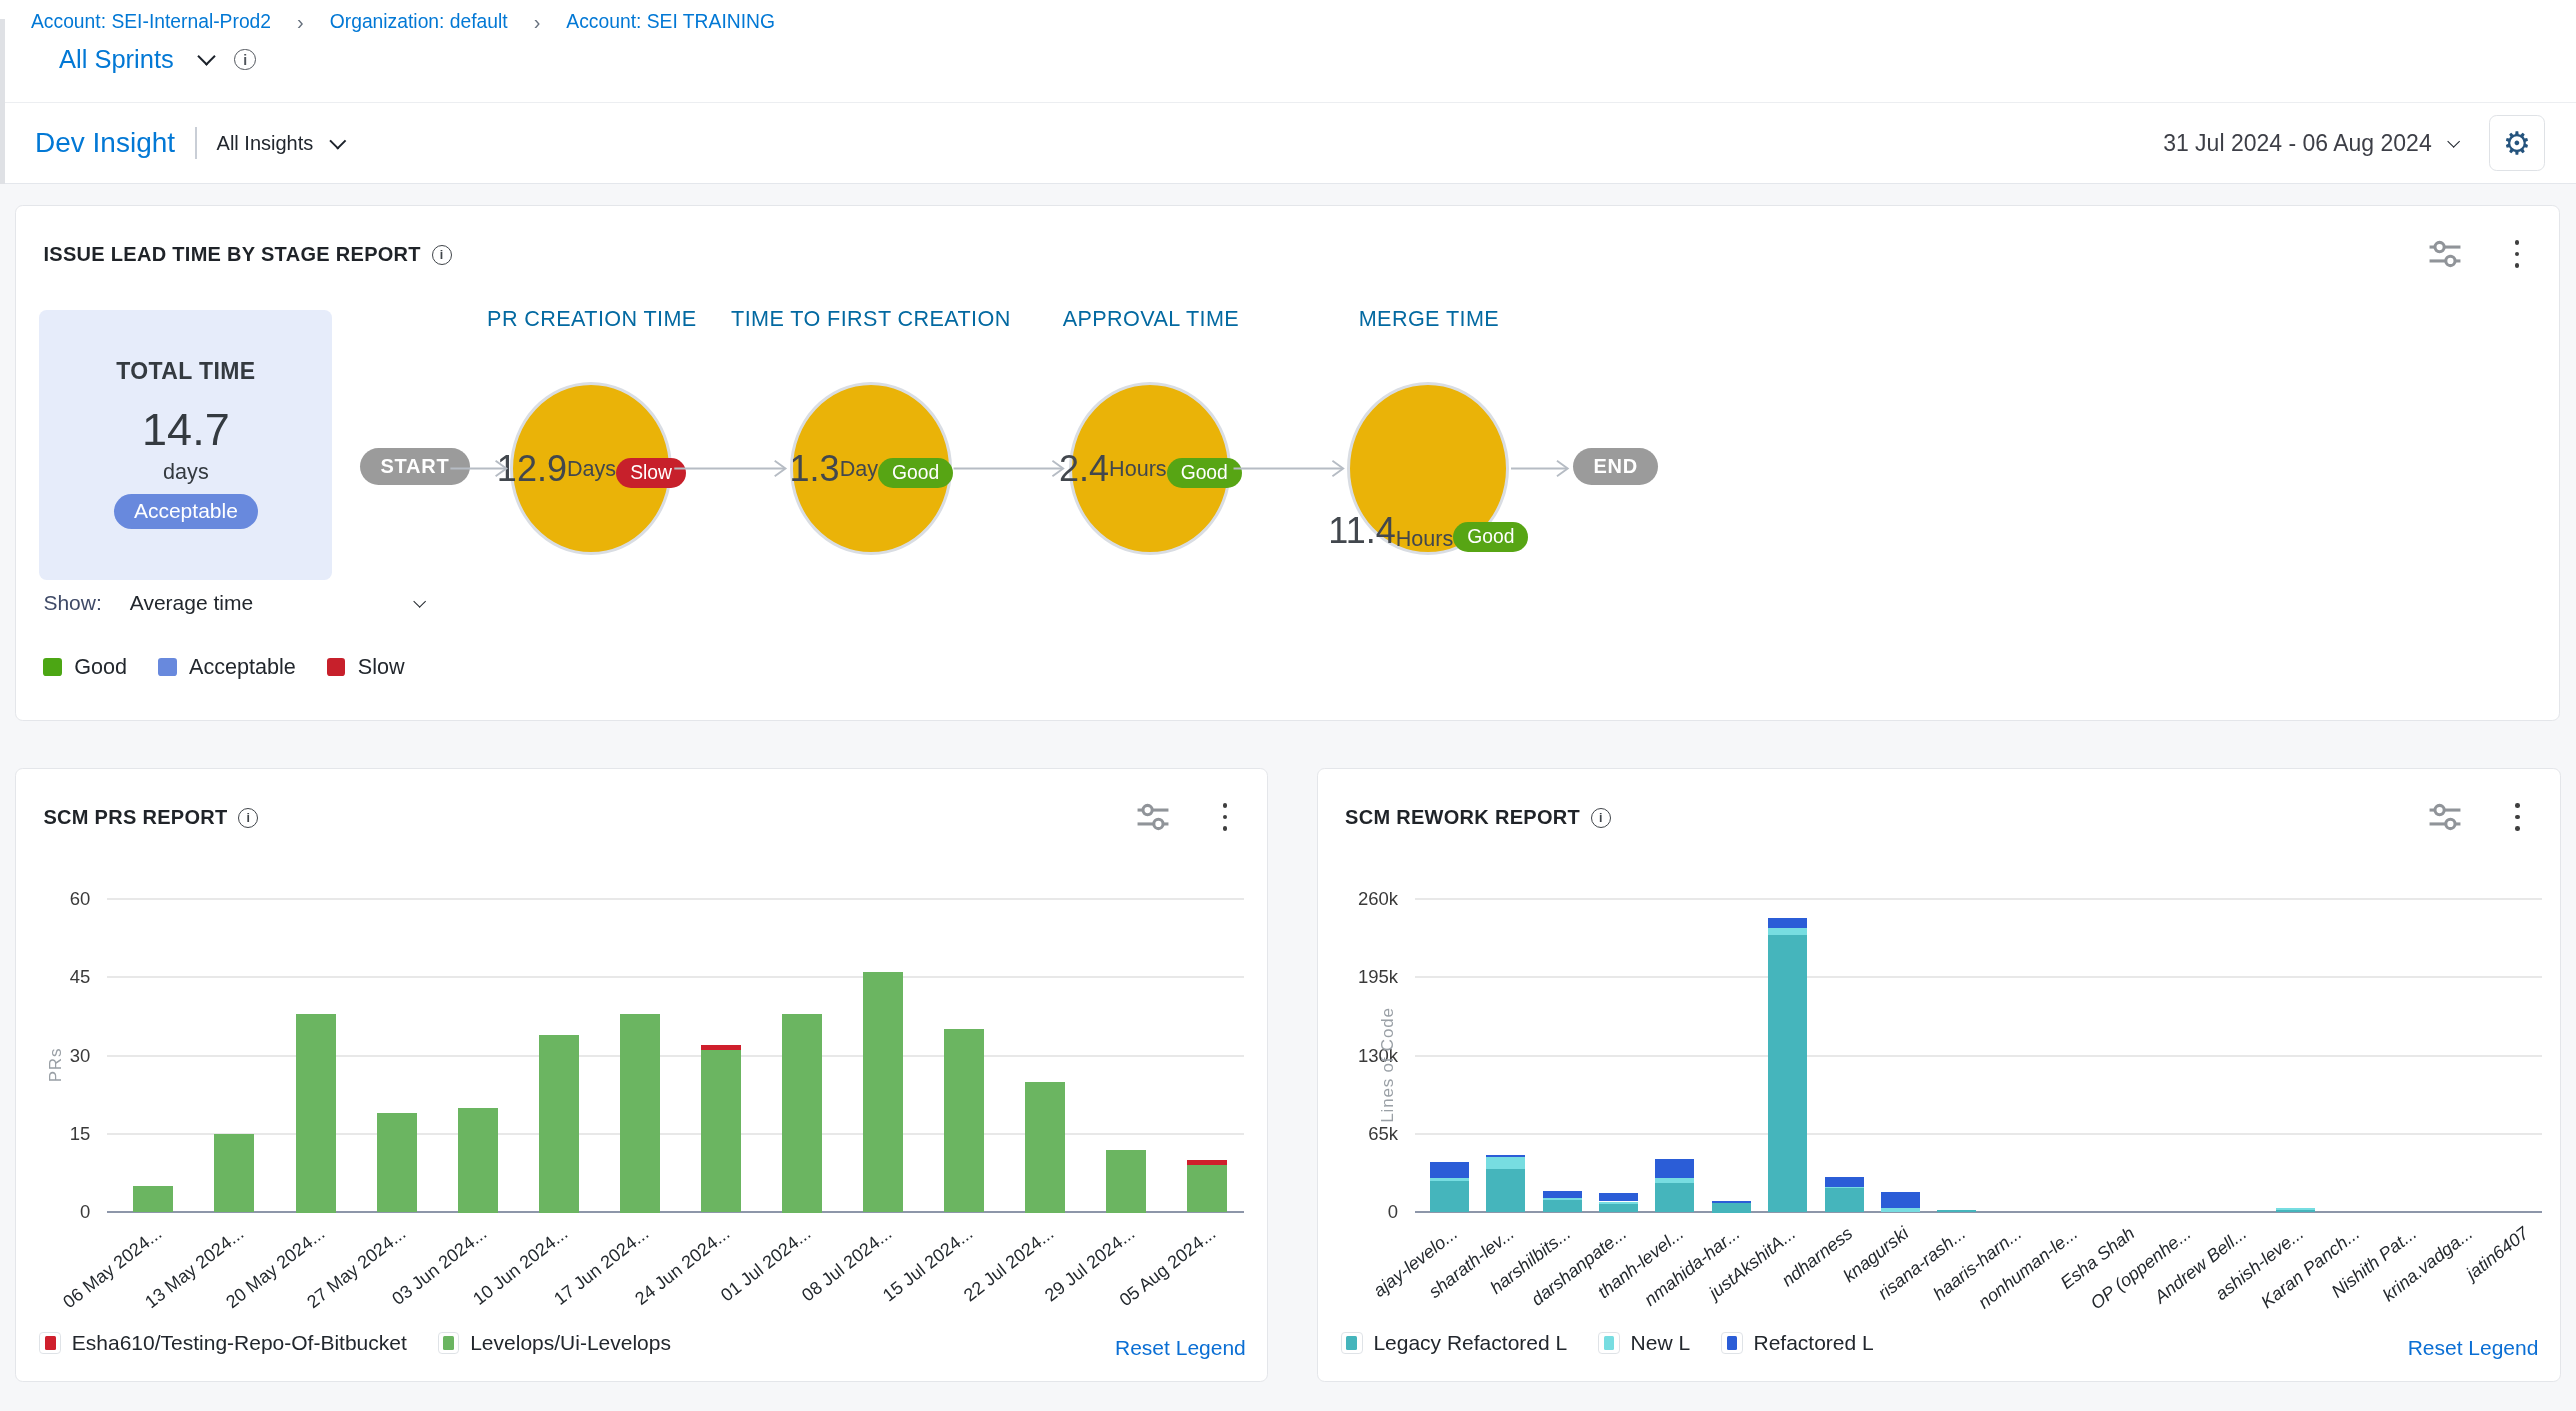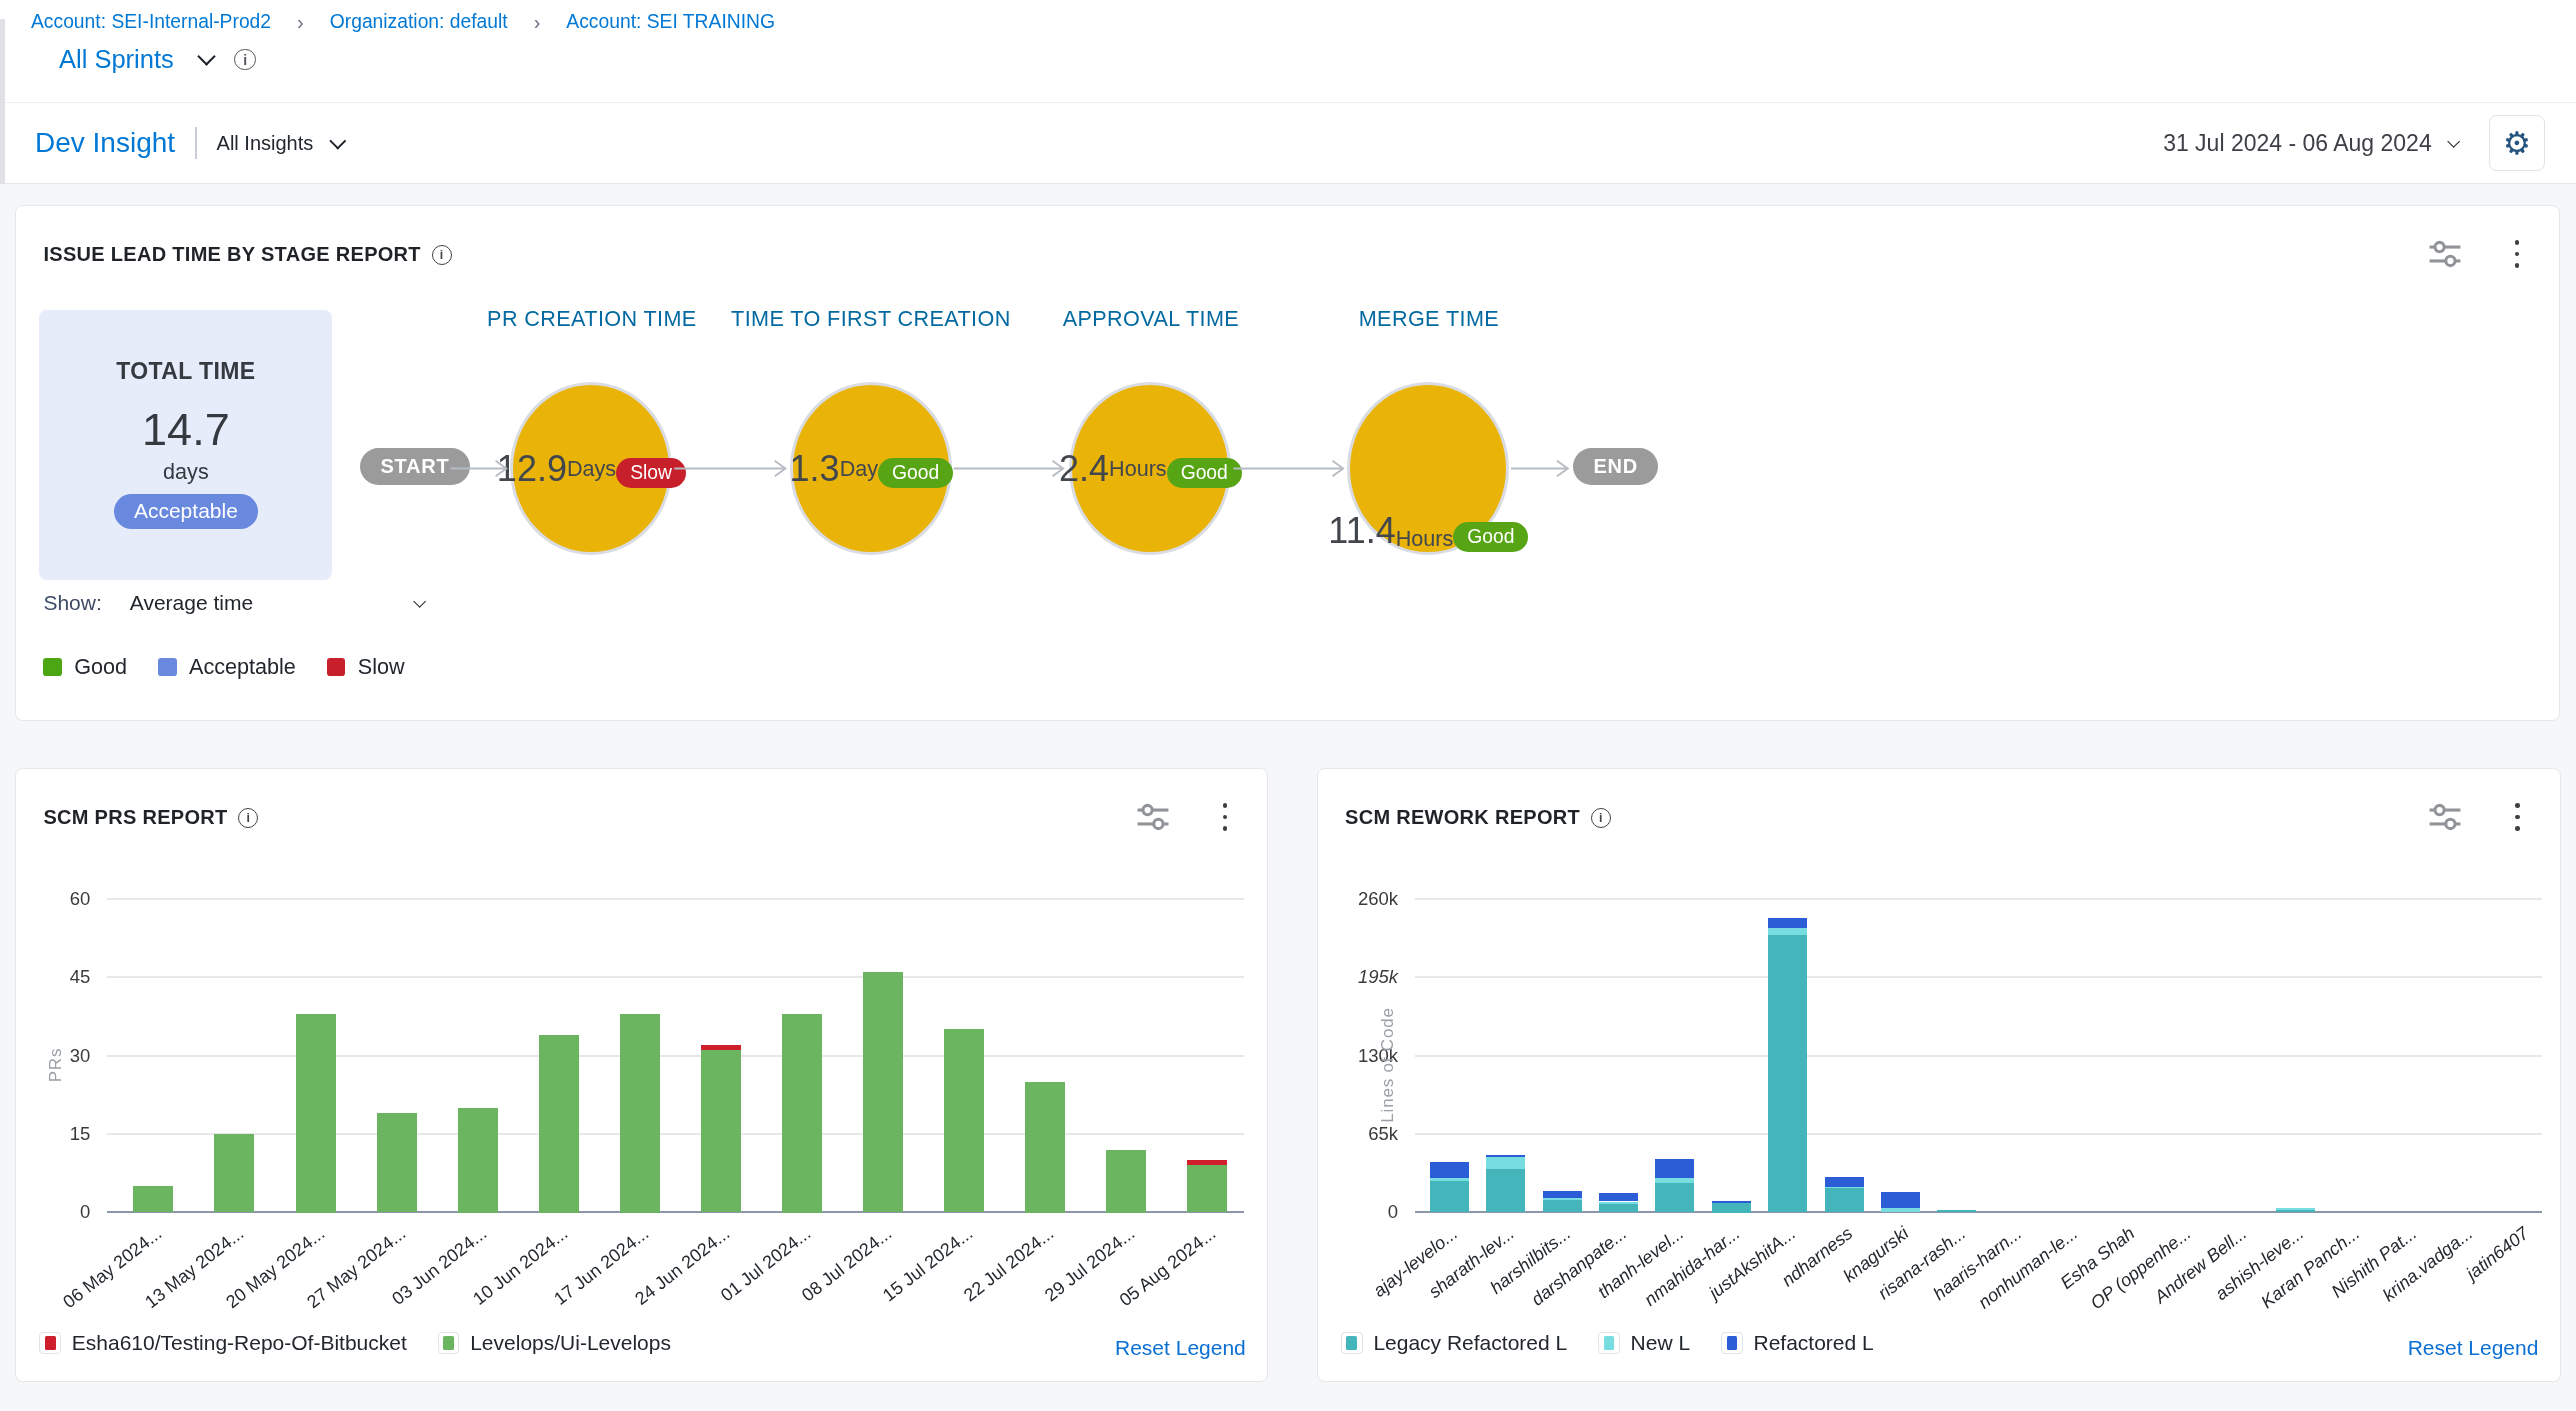--- a/index.html
+++ b/index.html
@@ -333,21 +333,21 @@
       </div>
   </div>
   <div class="chart" id="rework-chart">
       <div class="baseline" style="left: 97px; width: 1127px; top: 442px;"></div>
       <div class="ytick" style="left: -20px; top: 432px;">0</div>
       <div class="gridline" style="left: 97px; width: 1127px; top: 364px;"></div>
       <div class="ytick" style="left: -20px; top: 354px;">65k</div>
       <div class="gridline" style="left: 97px; width: 1127px; top: 286px;"></div>
       <div class="ytick" style="left: -20px; top: 276px;">130k</div>
       <div class="gridline" style="left: 97px; width: 1127px; top: 207px;"></div>
-      <div class="ytick" style="left: -20px; top: 197px; font-style: italic;">195k</div>
+      <div class="ytick" style="left: -20px; top: 197px;">195k</div>
       <div class="gridline" style="left: 97px; width: 1127px; top: 129px;"></div>
       <div class="ytick" style="left: -20px; top: 119px;">260k</div>
       <div class="ylabel" style="left: 12.4px; top: 286px;">Lines of Code</div>
       <div class="bar-seg" style="left: 112px; width: 39px; height: 31px; top: 412px; background: rgb(69, 181, 188);"></div>
       <div class="bar-seg" style="left: 112px; width: 39px; height: 3.6px; top: 408px; background: rgb(119, 221, 225);"></div>
       <div class="bar-seg" style="left: 112px; width: 39px; height: 15.7px; top: 393px; background: rgb(43, 93, 215);"></div>
       <div class="xlab-anchor" style="left: 131px; top: 454px;">
         <span class="xlab it">ajay-levelo...</span>
       </div>
       <div class="bar-seg" style="left: 168px; width: 39px; height: 43px; top: 400px; background: rgb(69, 181, 188);"></div>

